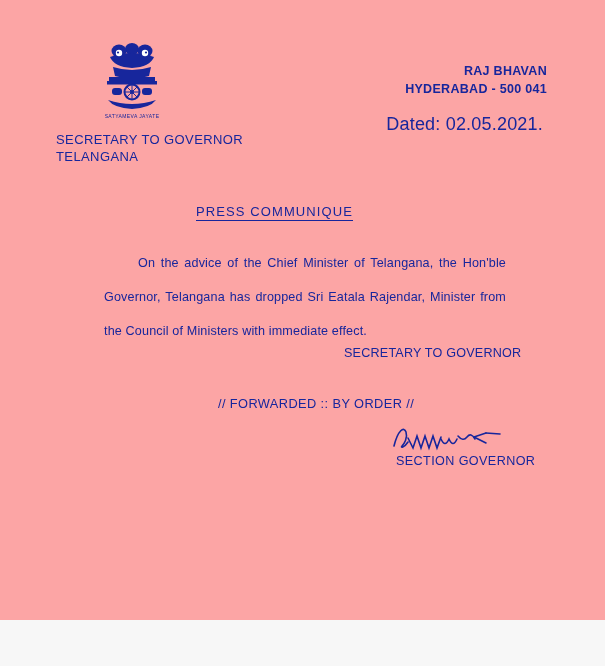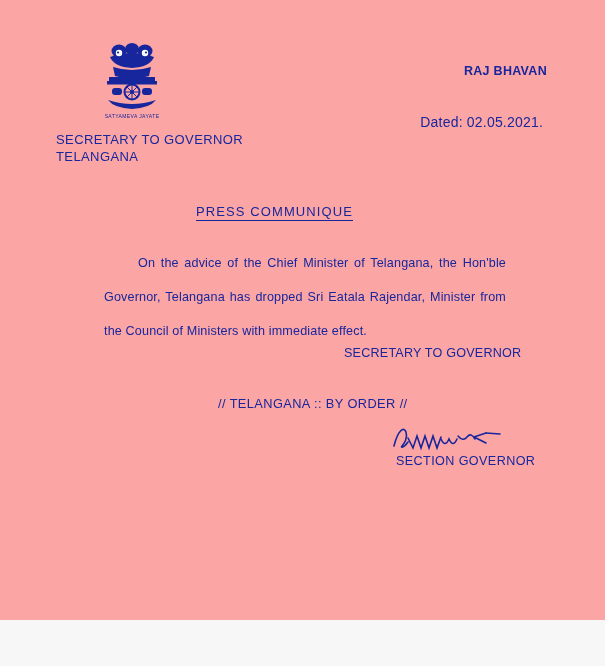--- a/index.html
+++ b/index.html
@@ -58,21 +58,21 @@
     letter-spacing: 0.3px;
     line-height: 18px;
     color: #17269c;
   }
 
   .dated {
     position: absolute;
     right: 62px;
     top: 114px;
     font-family: "Liberation Sans", sans-serif;
-    font-size: 14px;
+    font-size: 18px;
     color: #17269c;
     letter-spacing: 0.2px;
   }
 
   .designation {
     position: absolute;
     left: 56px;
     top: 131px;
     font-family: "Liberation Sans", sans-serif;
     font-size: 13px;
@@ -190,40 +190,41 @@
           <rect x="42" y="52" width="10" height="7" rx="3"></rect>
 
           <path d="M8 64 q24 8 48 0 q-6 8 -24 9 q-18 -1 -24 -9 z"></path>
         </g>
         <text x="32" y="82" text-anchor="middle" font-family="Liberation Sans, sans-serif" font-size="5" fill="#17269c" letter-spacing="0.4">SATYAMEVA JAYATE</text>
       </svg>
     </div>
 
     <div class="addr-block">
       <div>RAJ BHAVAN</div>
+      <div>HYDERABAD - 500 041</div>
     </div>
 
     <div class="dated">Dated: 02.05.2021.</div>
 
     <div class="designation">
       <div>SECRETARY TO GOVERNOR</div>
       <div>TELANGANA</div>
     </div>
 
     <div class="title">
       <span>PRESS COMMUNIQUE</span>
     </div>
 
     <div class="para">On the advice of the Chief Minister of Telangana, the Hon'ble Governor, Telangana has dropped Sri Eatala Rajendar, Minister from the Council of Ministers with immediate effect.</div>
 
     <div class="signoff">
       <div>SECRETARY TO GOVERNOR</div>
     </div>
 
-    <div class="forwarded">// TELANGANA :: BY ORDER //</div>
+    <div class="forwarded">// FORWARDED :: BY ORDER //</div>
 
     <div class="sig-scribble">
       <svg width="122" height="28" viewBox="0 0 122 28" xmlns="http://www.w3.org/2000/svg">
         <g fill="none" stroke="#17269c" stroke-width="1.6" stroke-linecap="round">
           <path d="M6 22 C10 6, 16 2, 18 8 C20 14, 16 20, 14 22 C12 24, 16 24, 20 18"></path>
           <path d="M20 14 l5 10 l4 -12 l4 12 l4 -12 l4 12 l4 -12 l4 12 l4 -11"></path>
           <path d="M53 15 q4 9 8 0 q4 9 8 0"></path>
           <path d="M70 12 q5 6 9 1 q4 -5 8 2"></path>
           <path d="M86 13 l12 -4 M86 13 l12 6"></path>
           <path d="M98 9 l14 1"></path>

